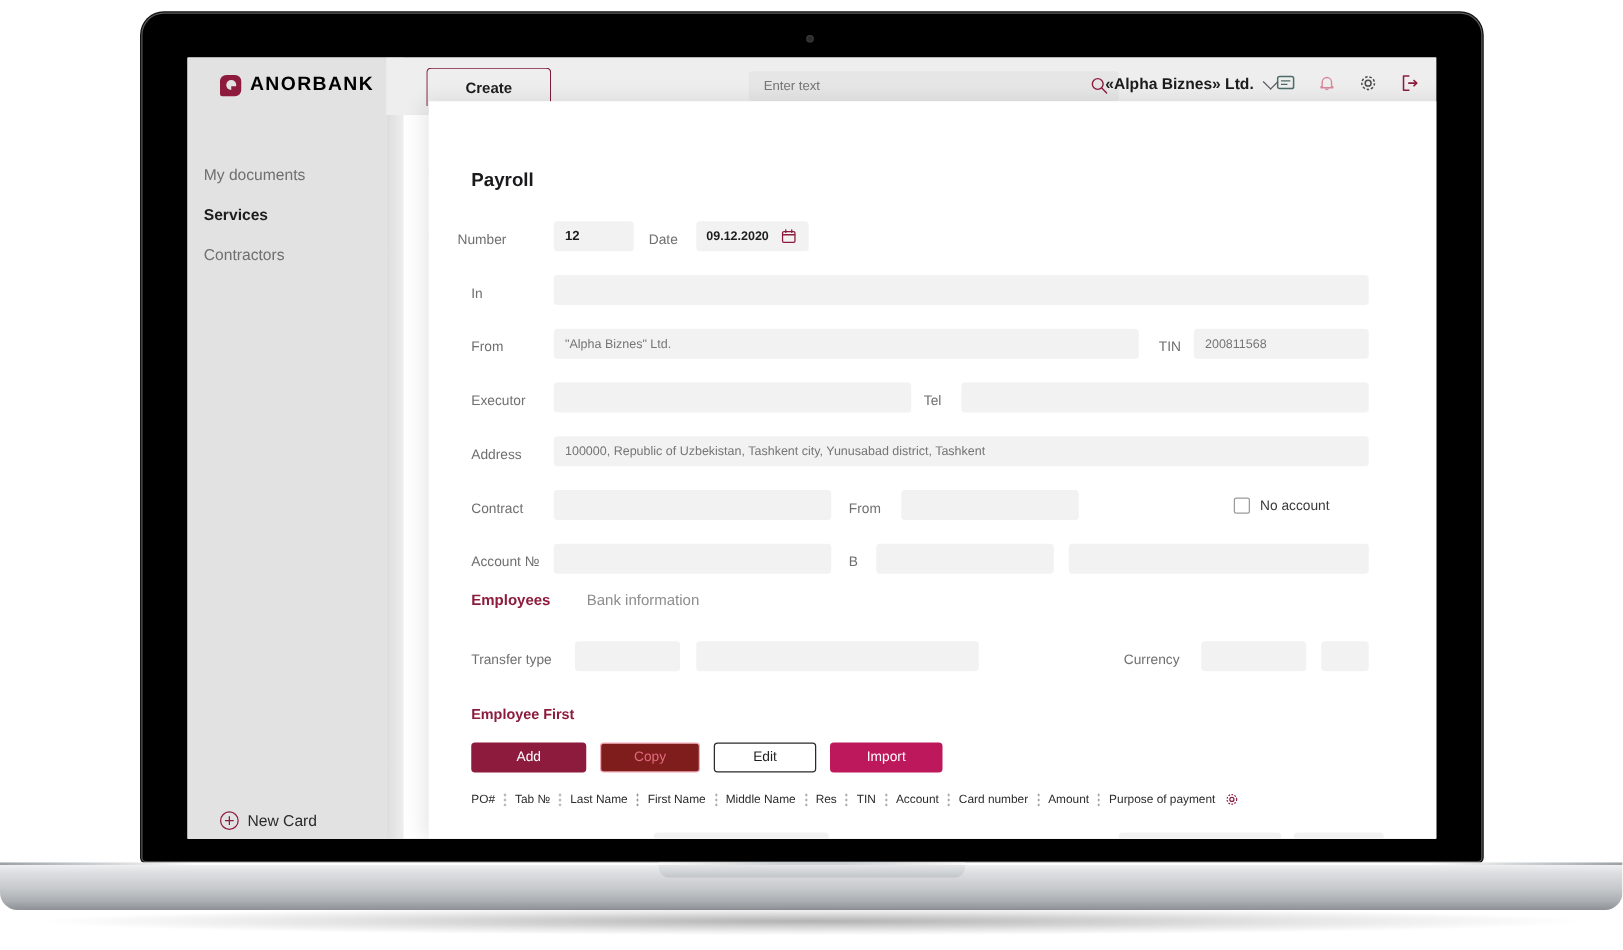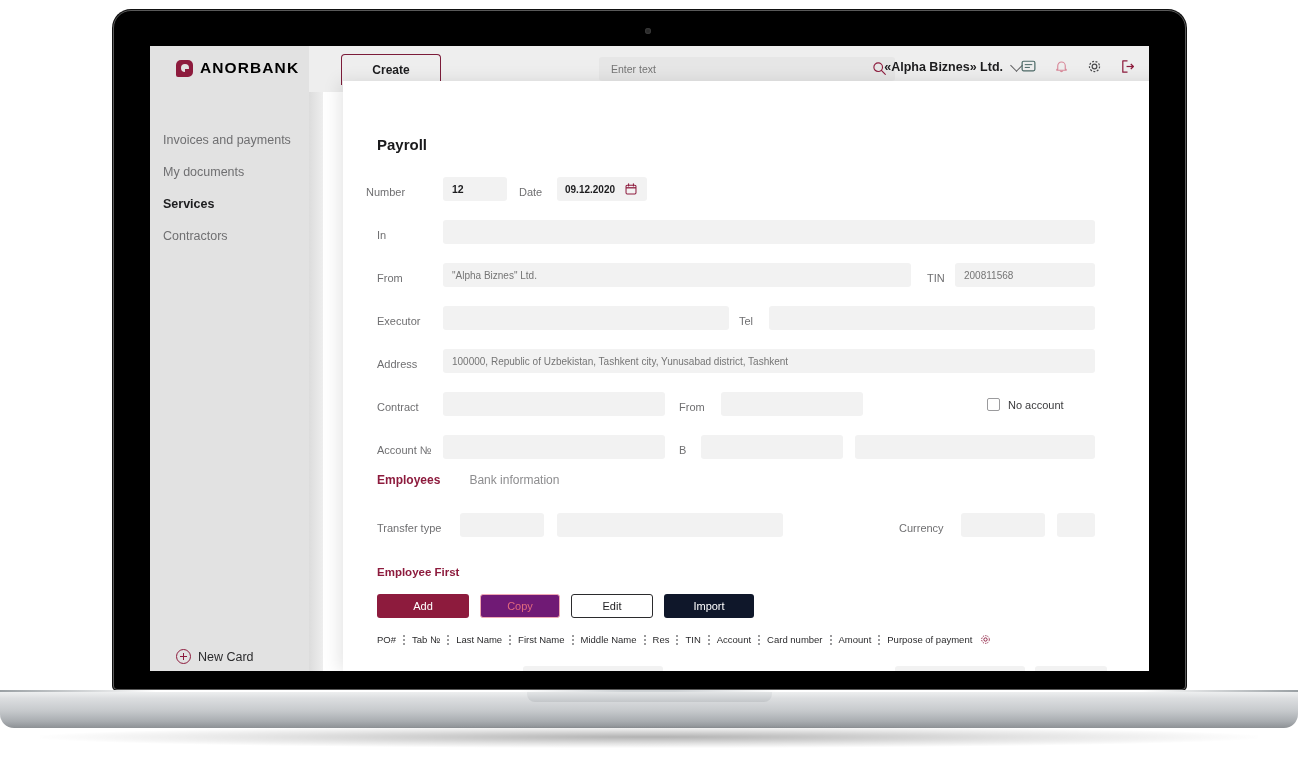--- a/index.html
+++ b/index.html
@@ -168,23 +168,23 @@
     position:absolute;left:34px;top:485px;font-size:11.5px;font-weight:bold;color:#8d1b3d;
   }
 
   .btnrow{position:absolute;left:34px;top:513px;display:flex;gap:11px;}
   .btn{
     height:24px;border-radius:3px;font-size:11px;cursor:pointer;
     display:flex;align-items:center;justify-content:center;box-sizing:border-box;
     font-family:"Liberation Sans",sans-serif;
   }
   .btn-add{width:92px;background:#8d1b3d;color:#fff;border:none;}
-  .btn-copy{width:80px;background:#701a75;color:#e06a7e;border:1px solid #f0a8b4;}
+  .btn-copy{width:80px;background:#7f1d1d;color:#e06a7e;border:1px solid #f0a8b4;}
   .btn-edit{width:82px;background:#fff;color:#1d1d1f;border:1.2px solid #2b2b2d;}
-  .btn-import{width:90px;background:#0f172a;color:#fff;border:none;}
+  .btn-import{width:90px;background:#be185d;color:#fff;border:none;}
 
   .thead{position:absolute;left:34px;top:553px;display:flex;align-items:center;}
   .th{font-size:9.5px;color:#2b2b2d;white-space:nowrap;}
   .th-sep{
     width:2px;height:11px;margin:0 7px;
     background:radial-gradient(circle,#9b9b9d 45%,transparent 46%) 0 0/2px 4px repeat-y;
   }
   .gear-sm{margin-left:8px;line-height:0;cursor:pointer;}
 
   .bottomfields{position:absolute;left:0;top:585px;width:806px;height:12px;}
@@ -202,21 +202,20 @@
   <div class="screen">
     <div class="app">
 
       <div class="sidebar">
         <div class="logo">
           <span class="logo-mark"></span>
           <span class="logo-text">ANORBANK</span>
         </div>
 
         <div class="nav">
-          <div class="nav-item">Invoices and payments</div>
           <div class="nav-item">My documents</div>
           <div class="nav-item active">Services</div>
           <div class="nav-item">Contractors</div>
         </div>
 
         <div class="newcard">
           <span class="plus-circle"></span>
           <span>New Card</span>
         </div>
       </div>

